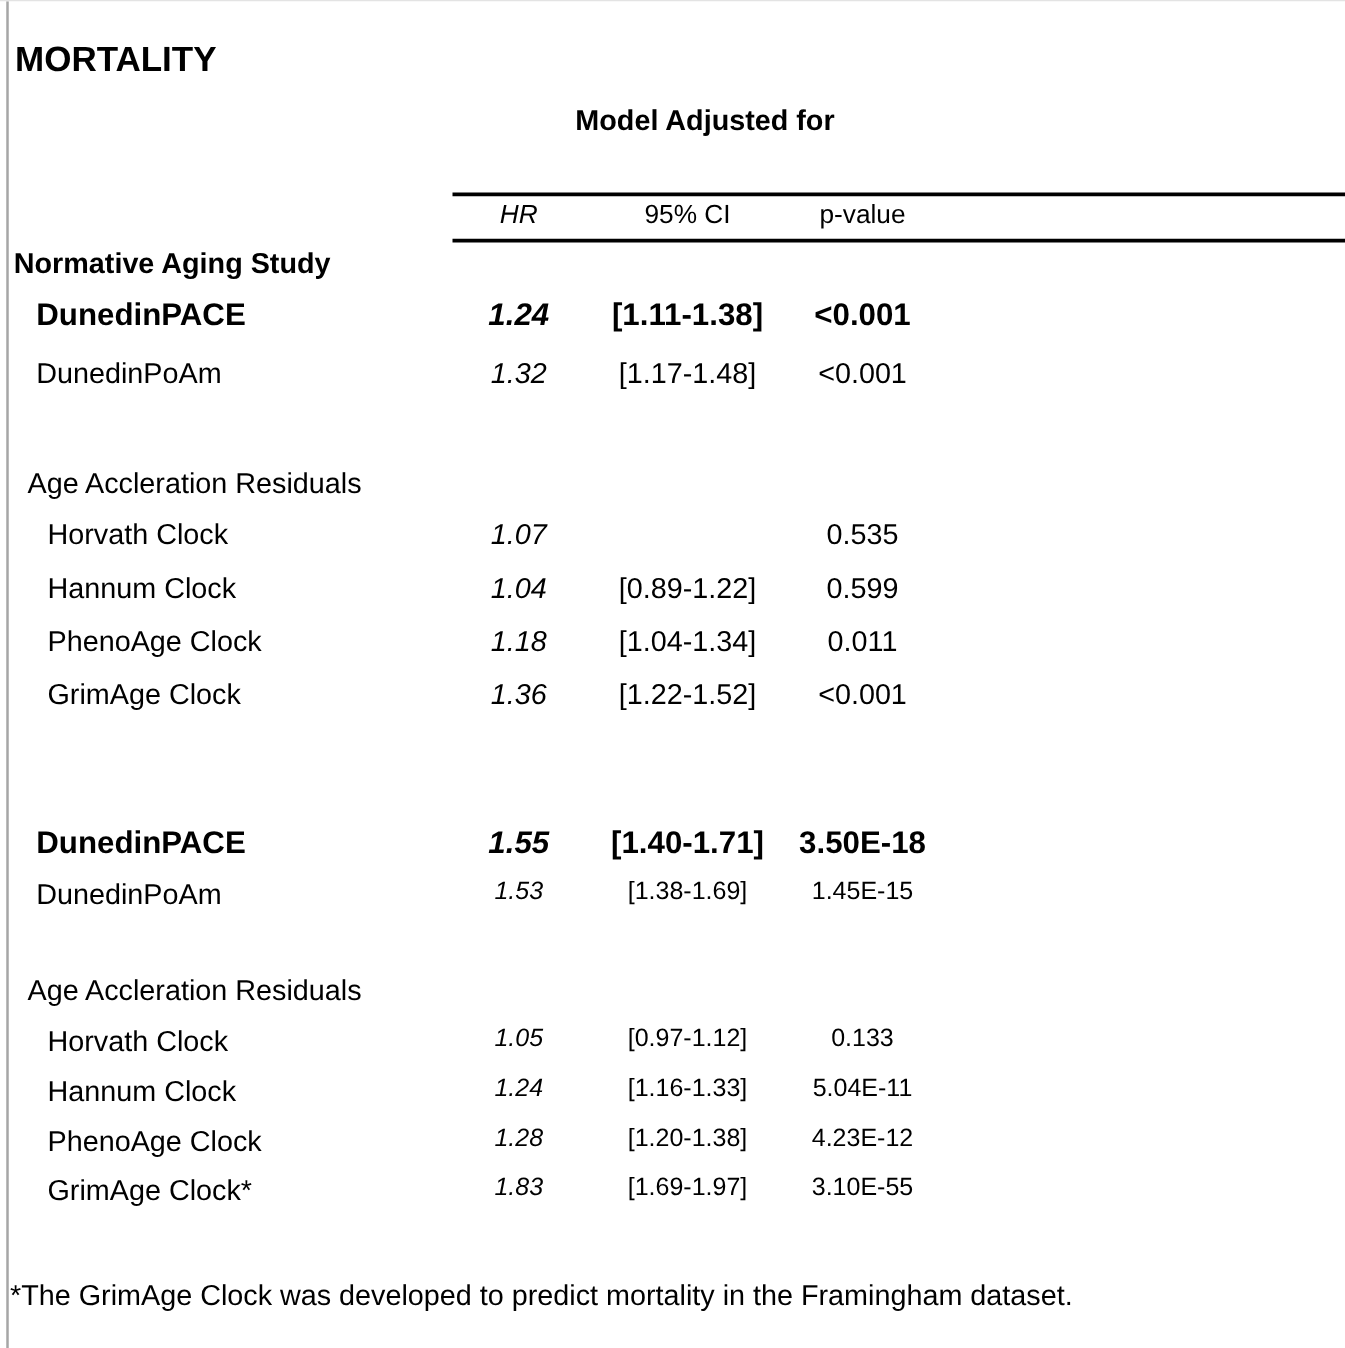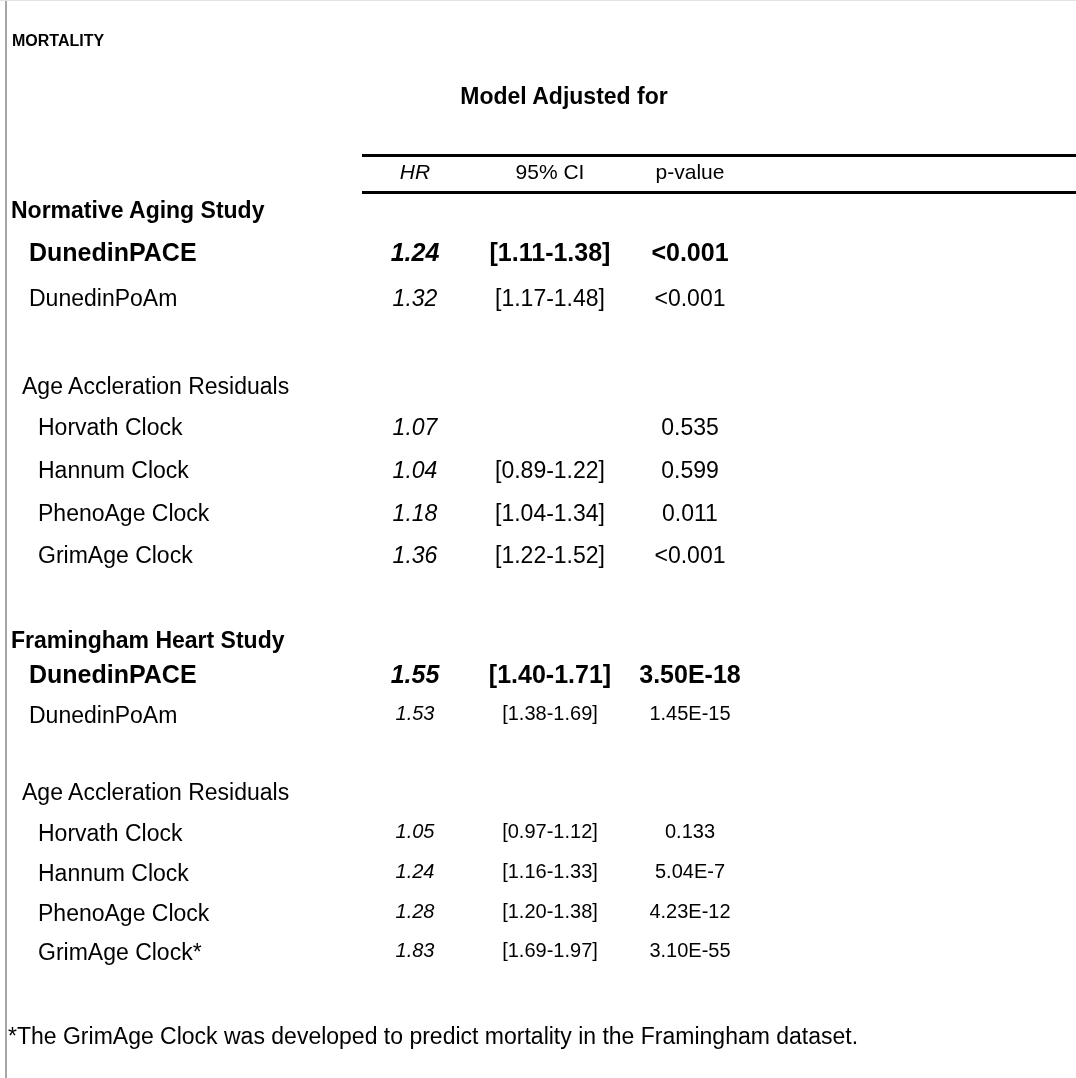--- a/index.html
+++ b/index.html
@@ -14,21 +14,21 @@
   }
   .vborder {
     position:absolute; left:5px; top:0; bottom:0; width:2px;
     background:#a6a6a6;
   }
   .abs { position:absolute; line-height:1.2; white-space:nowrap; }
   .bold { font-weight:bold; }
   .t21 { font-size:21px; }
   .t22 { font-size:23px; }
   .t20 { font-size:20px; }
-  .t23 { font-size:16px; }
+  .t23 { font-size:28px; }
   .t25 { font-size:25px; }
   .rule {
     position:absolute; left:362px; width:714px; height:3px;
     background:#000000;
   }
   .row { position:absolute; left:0; width:100%; height:32px; }
   .label { position:absolute; top:0; }
   .ind0 { left:11px; }
   .ind1 { left:22px; }
   .ind2 { left:29px; }
@@ -101,23 +101,20 @@
     <span class="cell pc t22">0.011</span>
   </div>
 
   <div class="row" style="top:541px;padding-left:47px;">
     <span class="label ind3 t22">GrimAge Clock</span>
     <span class="cell hrc t22">1.36</span>
     <span class="cell cic t22">[1.22-1.52]</span>
     <span class="cell pc t22">&lt;0.001</span>
   </div>
 
-  <div class="row" style="top:626px;">
-    <span class="label ind0 bold t22">Framingham Heart Study</span>
-  </div>
 
   <div class="row" style="top:659px;">
     <span class="label ind2 bold t25">DunedinPACE</span>
     <span class="cell hrc bold t25">1.55</span>
     <span class="cell cic bold t25">[1.40-1.71]</span>
     <span class="cell pc bold t25">3.50E-18</span>
   </div>
 
   <div class="row" style="top:701px;">
     <span class="label ind2 t22">DunedinPoAm</span>
@@ -134,21 +131,21 @@
     <span class="label ind3 t22">Horvath Clock</span>
     <span class="cell hrc t20">1.05</span>
     <span class="cell cic t20">[0.97-1.12]</span>
     <span class="cell pc t20">0.133</span>
   </div>
 
   <div class="row" style="top:859px;">
     <span class="label ind3 t22">Hannum Clock</span>
     <span class="cell hrc t20">1.24</span>
     <span class="cell cic t20">[1.16-1.33]</span>
-    <span class="cell pc t20">5.04E-7</span>
+    <span class="cell pc t20">5.04E-11</span>
   </div>
 
   <div class="row" style="top:899px;">
     <span class="label ind3 t22">PhenoAge Clock</span>
     <span class="cell hrc t20">1.28</span>
     <span class="cell cic t20">[1.20-1.38]</span>
     <span class="cell pc t20">4.23E-12</span>
   </div>
 
   <div class="row" style="top:938px;">

